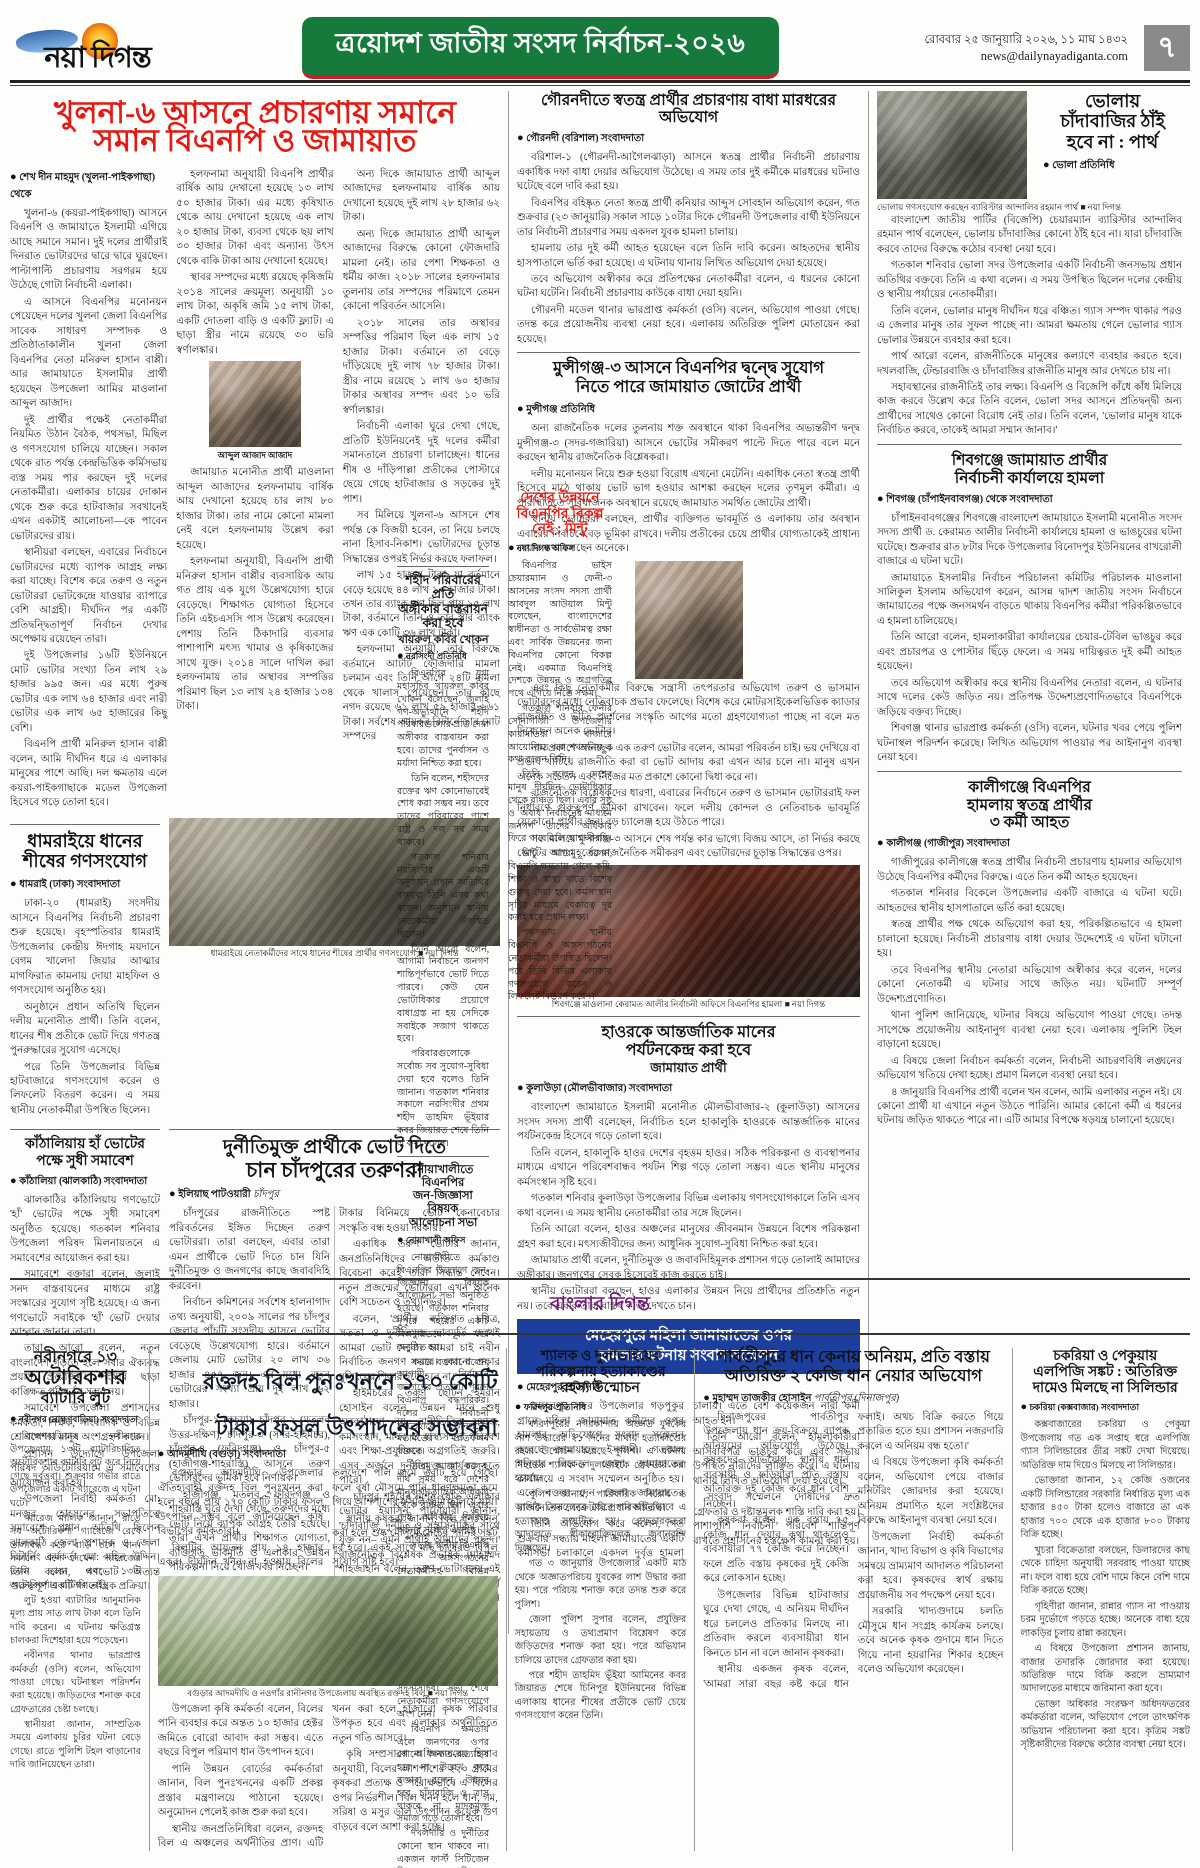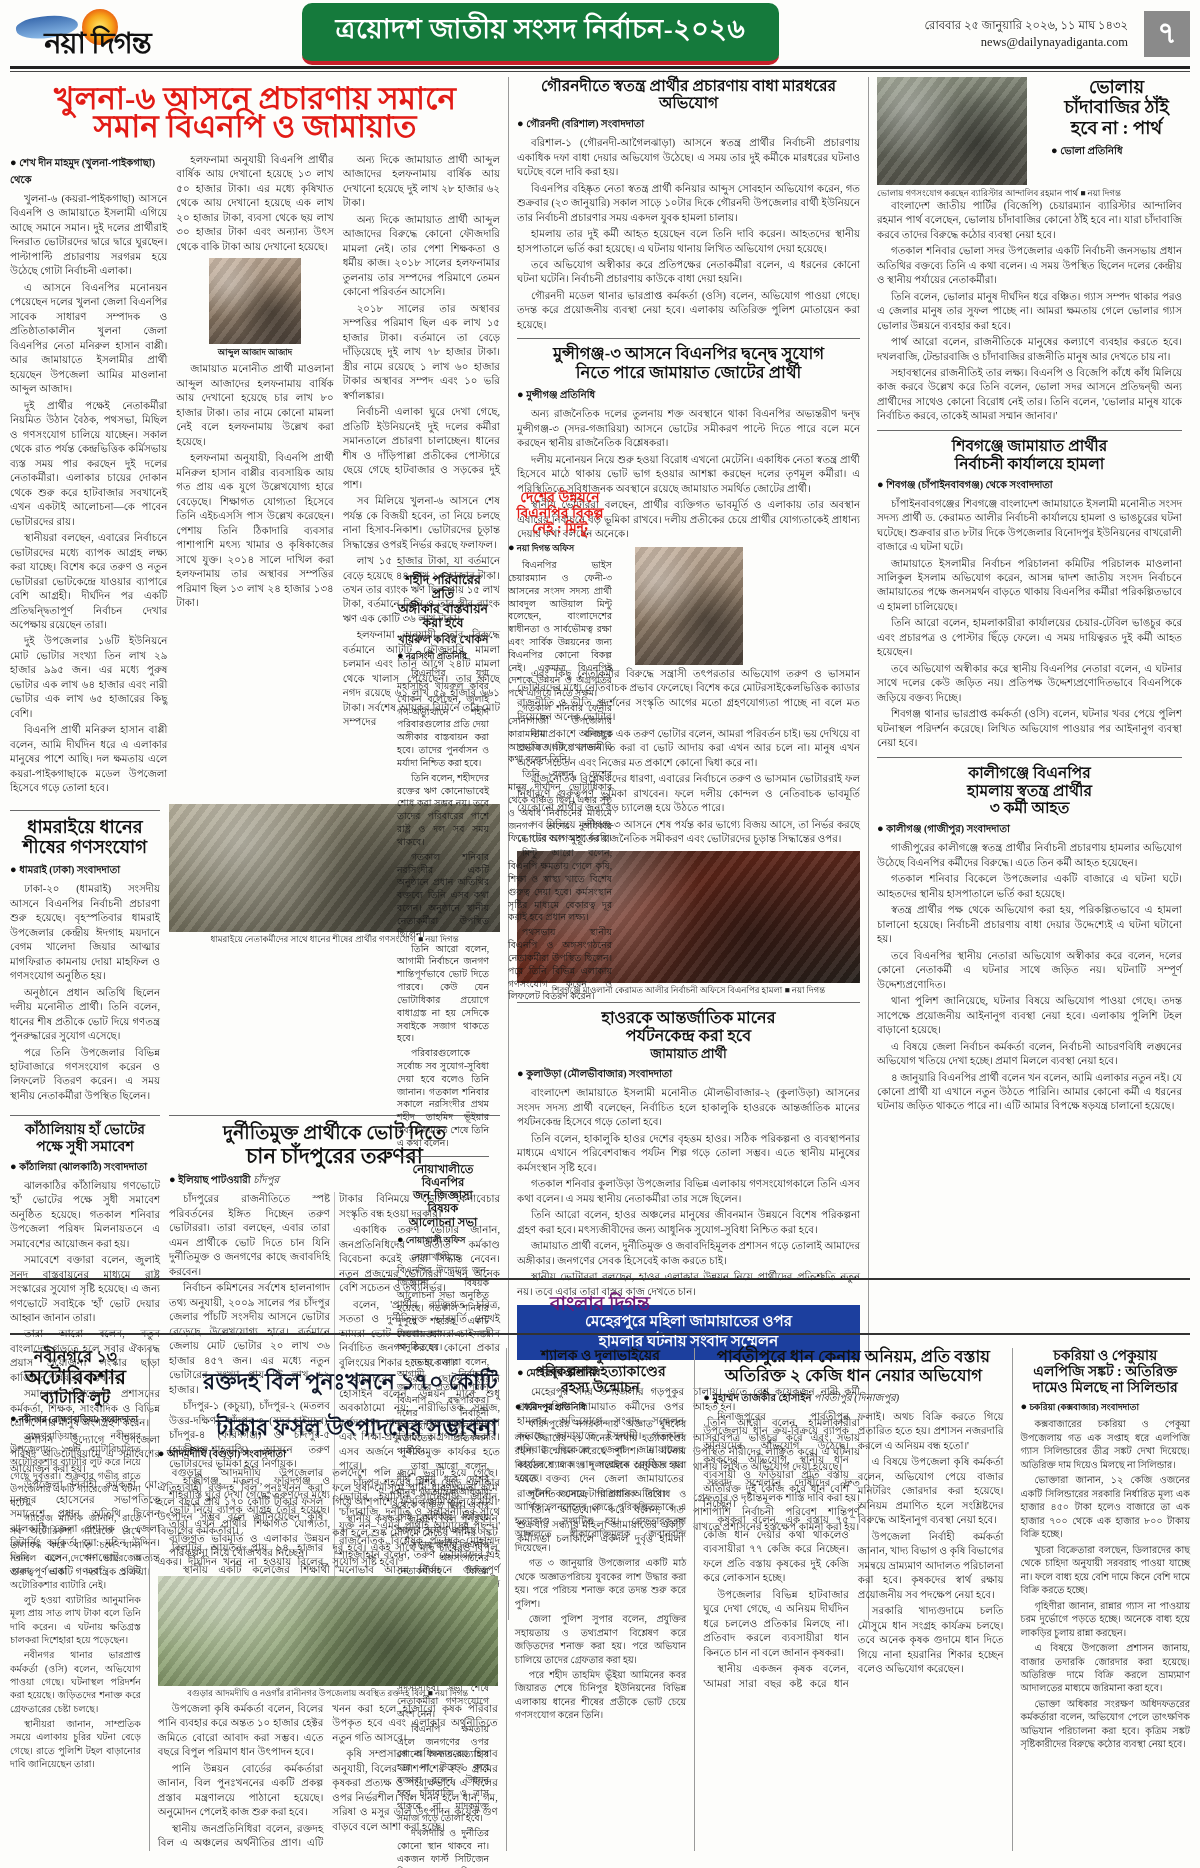--- a/index.html
+++ b/index.html
@@ -4,21 +4,21 @@
 <style>
   * { box-sizing: border-box; }
   html, body { margin:0; padding:0; }
   body {
     width:1200px; height:1868px;
     background:#fdfdfb;
     font-family:"Liberation Serif", serif;
     color:#111;
     overflow:hidden;
   }
-  .page { width:1200px; height:1524px; position:relative; padding:6px 10px 0 10px; }
+  .page { width:1200px; height:1524px; position:relative; padding:20px 10px 0 10px; }
 
   
   .masthead { display:flex; align-items:center; height:56px; gap:10px; }
   .logo { width:175px; flex:0 0 175px; position:relative; height:52px; }
   .logo-sun { position:absolute; left:72px; top:1px; width:36px; height:36px;
               background:radial-gradient(circle at 50% 50%, #ffe96b 0%, #f7a81b 45%, #e8520f 80%); border-radius:50%; }
   .logo-swoosh { position:absolute; left:6px; top:8px; width:62px; height:22px;
               background:linear-gradient(180deg,#2a5fa8,#7fb3e6); border-radius:40% 60% 45% 55%; transform:rotate(-8deg); opacity:.92; }
   .logo-txt { position:absolute; left:0; top:12px; width:175px; text-align:center;
               font-family:"Liberation Serif", serif; font-weight:bold; font-size:29px; color:#111; letter-spacing:-1px; }
@@ -138,20 +138,21 @@
             <p>এ আসনে বিএনপির মনোনয়ন পেয়েছেন দলের খুলনা জেলা বিএনপির সাবেক সাধারণ সম্পাদক ও প্রতিষ্ঠাতাকালীন খুলনা জেলা বিএনপির নেতা মনিরুল হাসান বাপ্পী। আর জামায়াতে ইসলামীর প্রার্থী হয়েছেন উপজেলা আমির মাওলানা আব্দুল আজাদ।</p>
             <p>দুই প্রার্থীর পক্ষেই নেতাকর্মীরা নিয়মিত উঠান বৈঠক, পথসভা, মিছিল ও গণসংযোগ চালিয়ে যাচ্ছেন। সকাল থেকে রাত পর্যন্ত কেন্দ্রভিত্তিক কর্মিসভায় ব্যস্ত সময় পার করছেন দুই দলের নেতাকর্মীরা। এলাকার চায়ের দোকান থেকে শুরু করে হাটবাজার সবখানেই এখন একটাই আলোচনা—কে পাবেন ভোটারদের রায়।</p>
             <p>স্থানীয়রা বলছেন, এবারের নির্বাচনে ভোটারদের মধ্যে ব্যাপক আগ্রহ লক্ষ্য করা যাচ্ছে। বিশেষ করে তরুণ ও নতুন ভোটাররা ভোটকেন্দ্রে যাওয়ার ব্যাপারে বেশি আগ্রহী। দীর্ঘদিন পর একটি প্রতিদ্বন্দ্বিতাপূর্ণ নির্বাচন দেখার অপেক্ষায় রয়েছেন তারা।</p>
             <p>দুই উপজেলার ১৬টি ইউনিয়নে মোট ভোটার সংখ্যা তিন লাখ ২৯ হাজার ৯৯৫ জন। এর মধ্যে পুরুষ ভোটার এক লাখ ৬৪ হাজার এবং নারী ভোটার এক লাখ ৬৫ হাজারের কিছু বেশি।</p>
             <p>বিএনপি প্রার্থী মনিরুল হাসান বাপ্পী বলেন, আমি দীর্ঘদিন ধরে এ এলাকার মানুষের পাশে আছি। দল ক্ষমতায় এলে কয়রা-পাইকগাছাকে মডেল উপজেলা হিসেবে গড়ে তোলা হবে।</p>
           </div>
         </div>
         <div>
           <div class="body" style="margin-top:2px">
             <p>হলফনামা অনুযায়ী বিএনপি প্রার্থীর বার্ষিক আয় দেখানো হয়েছে ১৩ লাখ ৫০ হাজার টাকা। এর মধ্যে কৃষিখাত থেকে আয় দেখানো হয়েছে এক লাখ ২০ হাজার টাকা, ব্যবসা থেকে ছয় লাখ ৩০ হাজার টাকা এবং অন্যান্য উৎস থেকে বাকি টাকা আয় দেখানো হয়েছে।</p>
+            <p>স্থাবর সম্পদের মধ্যে রয়েছে কৃষিজমি ২০১৪ সালের ক্রয়মূল্য অনুযায়ী ১০ লাখ টাকা, অকৃষি জমি ১৫ লাখ টাকা, একটি দোতলা বাড়ি ও একটি ফ্ল্যাট। এ ছাড়া স্ত্রীর নামে রয়েছে ৩০ ভরি স্বর্ণালঙ্কার।</p>
           </div>
           <div class="portraits">
             <div class="pw">
               <div class="pi photo ph-port"></div>
               <div class="pname">আব্দুল আজাদ আজাদ</div>
             </div>
           </div>
           <div class="body">
             <p>জামায়াত মনোনীত প্রার্থী মাওলানা আব্দুল আজাদের হলফনামায় বার্ষিক আয় দেখানো হয়েছে চার লাখ ৮০ হাজার টাকা। তার নামে কোনো মামলা নেই বলে হলফনামায় উল্লেখ করা হয়েছে।</p>
             <p>হলফনামা অনুযায়ী, বিএনপি প্রার্থী মনিরুল হাসান বাপ্পীর ব্যবসায়িক আয় গত প্রায় এক যুগে উল্লেখযোগ্য হারে বেড়েছে। শিক্ষাগত যোগ্যতা হিসেবে তিনি এইচএসসি পাস উল্লেখ করেছেন। পেশায় তিনি ঠিকাদারি ব্যবসার পাশাপাশি মৎস্য খামার ও কৃষিকাজের সাথে যুক্ত। ২০১৪ সালে দাখিল করা হলফনামায় তার অস্থাবর সম্পত্তির পরিমাণ ছিল ১৩ লাখ ২৪ হাজার ১৩৪ টাকা।</p>
@@ -301,21 +302,21 @@
       </div>
       <div class="body" style="column-count:2; column-gap:9px;">
         <p>মেহেরপুর সদর উপজেলার গড়পুকুর গ্রামে মহিলা জামায়াত কর্মীদের ওপর হামলার অভিযোগে সংবাদ সম্মেলন করেছে জামায়াতে ইসলামী। গতকাল শনিবার বিকেলে জেলা জামায়াতের কার্যালয়ে এ সংবাদ সম্মেলন অনুষ্ঠিত হয়। এতে বক্তব্য দেন জেলা জামায়াতের রাজনৈতিক সেক্রেটারি প্রধান অতিথি।</p>
         <p>তিনি অভিযোগ করে বলেন, গত শুক্রবার সন্ধ্যায় মহিলা জামায়াতের একটি কর্মীসভা চলাকালে একদল দুর্বৃত্ত হামলা চালায়। এতে বেশ কয়েকজন নারী কর্মী আহত হন।</p>
         <p>তিনি আরো বলেন, হামলাকারীরা আসবাবপত্র ভাঙচুর করে এবং সভায় উপস্থিত নারীদের লাঞ্ছিত করে। এ ঘটনায় থানায় লিখিত অভিযোগ দেয়া হয়েছে।</p>
         <p>সংবাদ সম্মেলনে দোষীদের দ্রুত গ্রেফতার ও দৃষ্টান্তমূলক শাস্তি দাবি করা হয়। পাশাপাশি নির্বাচনী পরিবেশ শান্তিপূর্ণ রাখতে প্রশাসনের হস্তক্ষেপ কামনা করা হয়।</p>
       </div>
     </div>
 
     <div class="cC colsep">
-      <div style="display:flex; gap:24px;">
+      <div style="display:flex; gap:16px;">
         <div style="width:150px">
           <div class="photo ph-crowd" style="height:108px"></div>
         </div>
         <div style="flex:1">
           <div class="hl-black sub-head">ভোলায়</div>
           <div class="hl-black sub-head">চাঁদাবাজির ঠাঁই</div>
           <div class="hl-black sub-head">হবে না : পার্থ</div>
           <div class="byline">
             <span class="dot">●</span>
             <span>ভোলা প্রতিনিধি</span>

